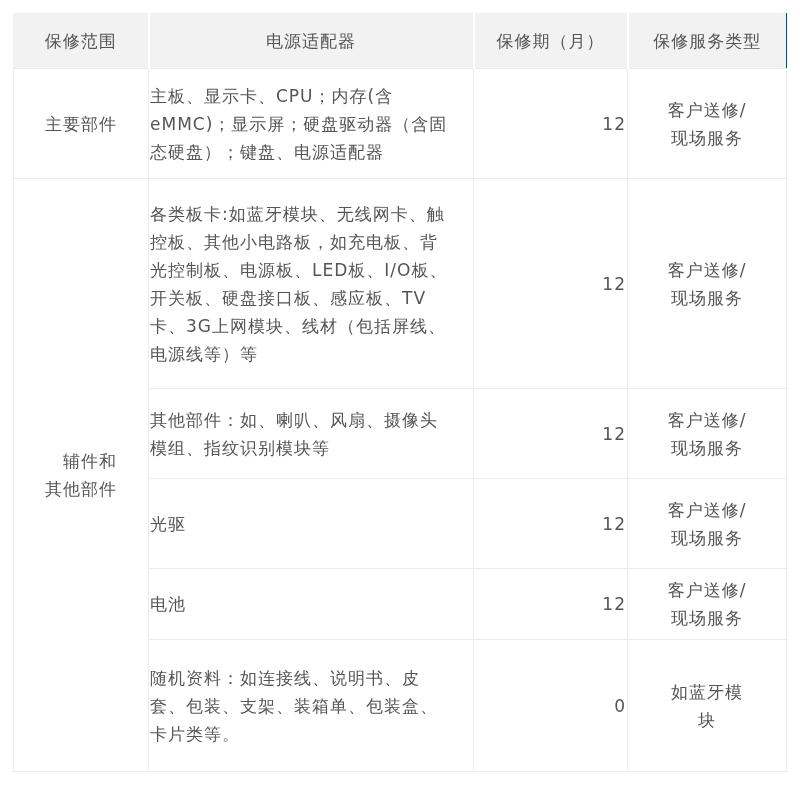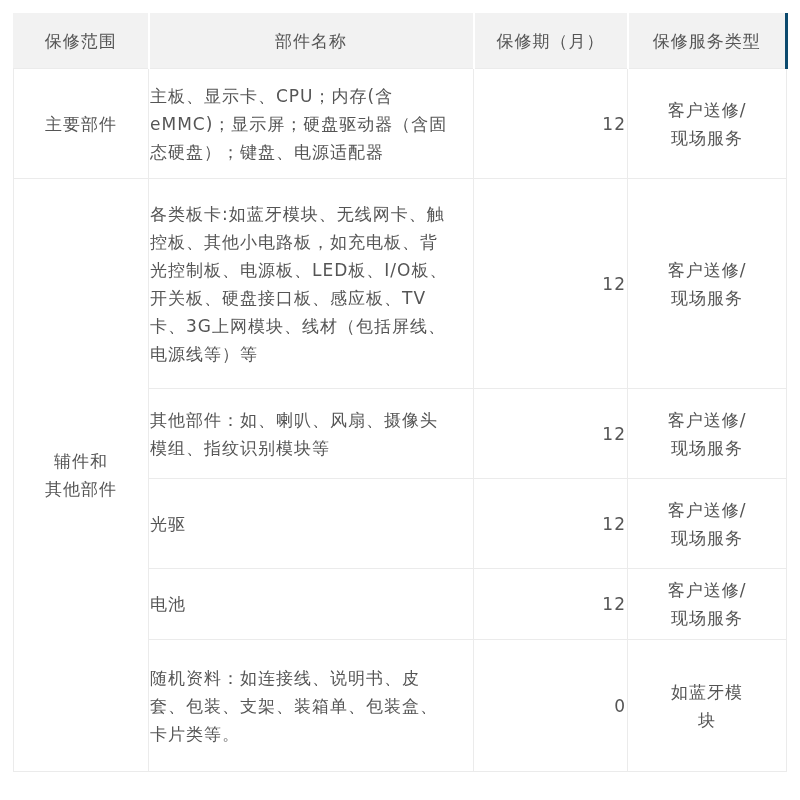--- a/index.html
+++ b/index.html
@@ -39,26 +39,26 @@
     box-sizing: border-box;
   }
   table.warranty thead th {
     background: #f2f2f2;
     height: 55px;
     text-align: center;
     border-left: 2px solid #ffffff;
     border-top: 1px solid #f2f2f2;
   }
   table.warranty thead th:first-child { border-left: 1px solid #f2f2f2; }
-  table.warranty thead th:last-child { border-right: 3px solid #0c4a6e; }
+  table.warranty thead th:last-child { border-right: 1px solid #0c4a6e; }
 
   td.scope-cell { text-align: center; }
   td.scope-cell .scope-text {
     display: inline-block;
-    text-align: center;
+    text-align: right;
   }
   td.part-cell {
     text-align: left;
     padding-right: 20px;
   }
   td.months-cell { text-align: right; }
   td.service-cell { text-align: center; }
   td.service-cell .svc {
     display: inline-block;
     max-width: 88px;
@@ -81,21 +81,21 @@
   <table class="warranty">
     <colgroup>
       <col class="c1">
         <col class="c2">
         <col class="c3">
         <col class="c4">
     </colgroup>
     <thead>
       <tr>
         <th>保修范围</th>
-        <th>部件名称</th>
+        <th>电源适配器</th>
         <th>保修期（月）</th>
         <th>保修服务类型</th>
       </tr>
     </thead>
     <tbody>
       <tr class="row-1">
         <td class="scope-cell">
           <span class="scope-text">主要部件</span>
         </td>
         <td class="part-cell">主板、显示卡、CPU；内存(含eMMC)；显示屏；硬盘驱动器（含固态硬盘）；键盘、电源适配器</td>

